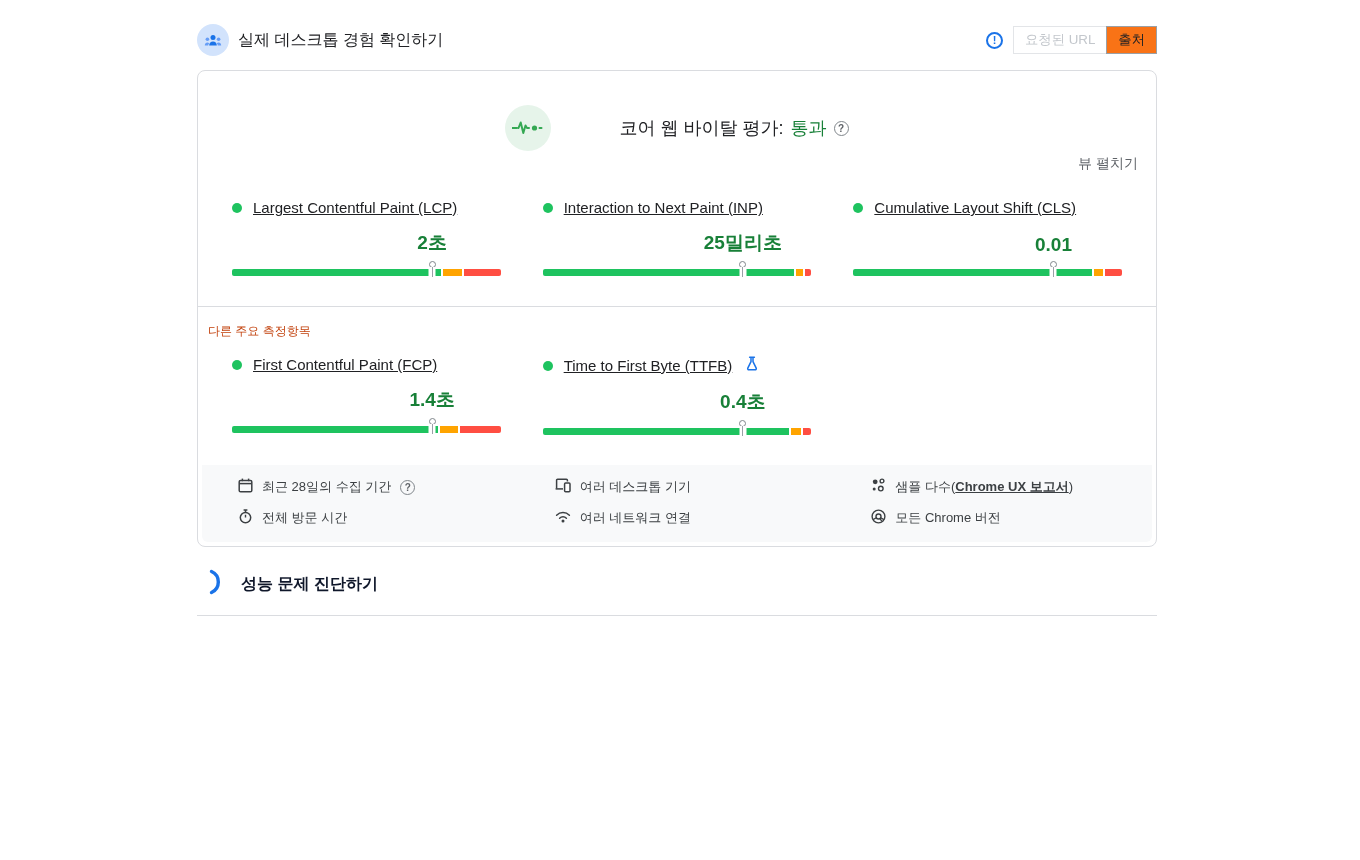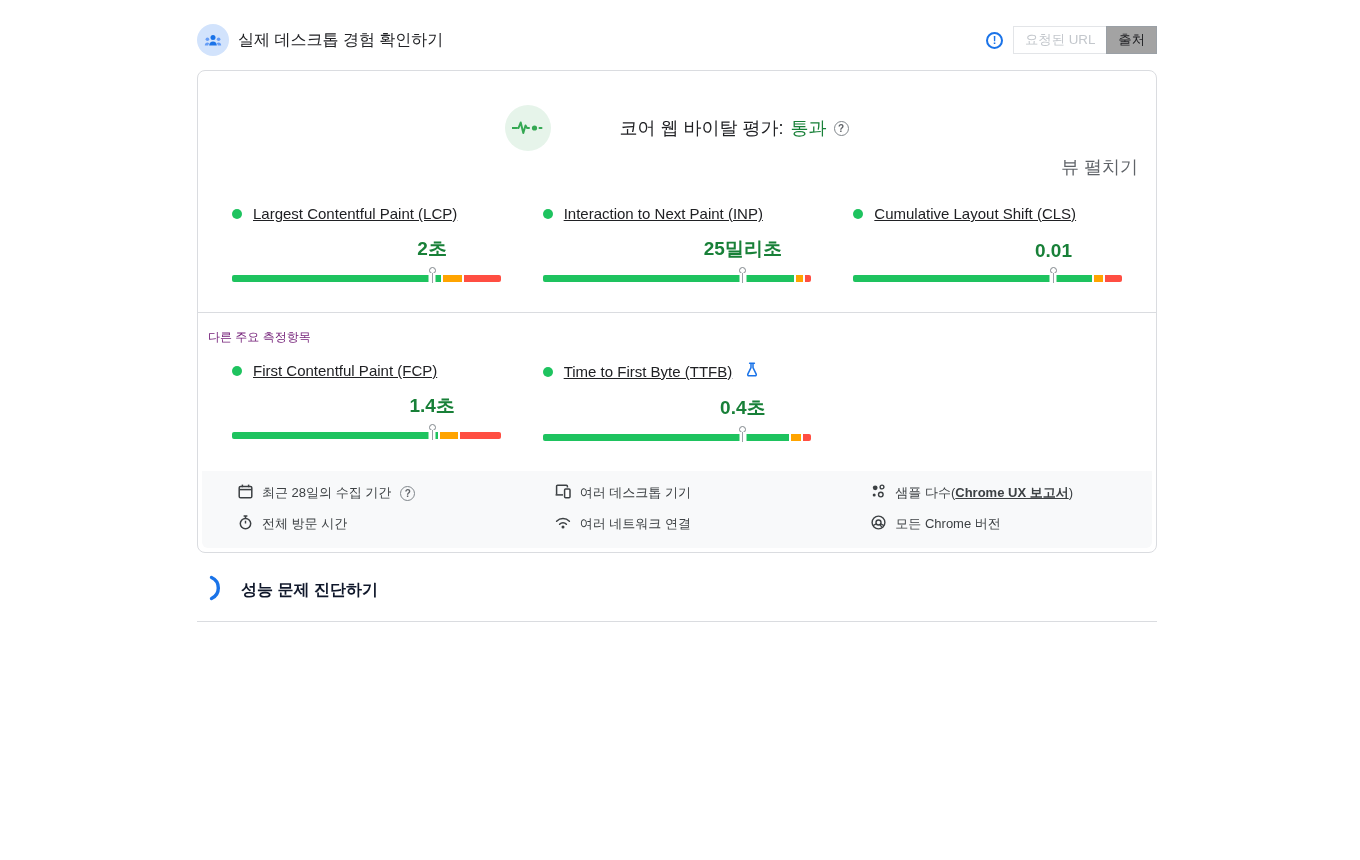--- a/index.html
+++ b/index.html
@@ -18,32 +18,32 @@
   
   .section-header { display:flex; align-items:center; justify-content:space-between; margin-top:24px; }
   .sh-left { display:flex; align-items:center; gap:9px; }
   .users-circle { width:32px; height:32px; border-radius:50%; background:#d2e3fc; display:flex; align-items:center; justify-content:center; }
   .section-title { font-size:16px; font-weight:500; color:#202124; }
   .sh-right { display:flex; align-items:center; gap:10px; }
   .info-badge { width:17px; height:17px; border-radius:50%; border:2px solid #1a73e8; color:#1a73e8;
     font-size:11px; font-weight:700; display:flex; align-items:center; justify-content:center; cursor:pointer; }
   .segmented { display:flex; font-size:13px; }
   .seg-btn { padding:4px 11px; border:1px solid #e3e5e8; background:#fff; color:#c3c7cc; cursor:pointer; }
-  .seg-btn.active { border:1px solid #9aa0a6; background:#a3a3a3; color:#202124; font-weight:500; margin-left:-1px; }
+  .seg-btn.active { border:1px solid #9aa0a6; background:#f97316; color:#202124; font-weight:500; margin-left:-1px; }
 
   
   .card { margin-top:14px; border:1px solid #dadce0; border-radius:8px; background:#fff; padding-top:34px; overflow:hidden; }
   .cwv-header { display:flex; align-items:center; justify-content:center; gap:24px; }
   .pulse-circle { width:46px; height:46px; border-radius:50%; background:#e6f4ea; display:flex; align-items:center; justify-content:center; }
   .cwv-title { font-size:18px; font-weight:500; color:#202124; display:flex; align-items:center; gap:7px;margin-left:44px; }
   .cwv-pass { color:#188038; font-weight:500; }
   .help-badge { width:15px; height:15px; border-radius:50%; border:1.5px solid #80868b; color:#5f6368;
     font-size:10px; font-weight:700; display:flex; align-items:center; justify-content:center; cursor:pointer; }
   .expand-row { display:flex; justify-content:flex-end; padding-right:18px; margin-top:4px; }
-  .expand-btn { font-size:18px; color:#5f6368; cursor:pointer; }
+  .expand-btn { font-size:14px; color:#5f6368; cursor:pointer; }
 
   .metrics-row { display:grid; grid-template-columns:1fr 1fr 1fr; column-gap:42px; padding:0 34px; margin-top:26px; }
   .metric { position:relative; }
   .metric-head { display:flex; align-items:center; gap:11px; }
   .dot { width:10px; height:10px; border-radius:50%; background:#1ec35f; flex:none; }
   .metric-link { font-size:15px; color:#202124; text-decoration:underline; cursor:pointer; white-space:nowrap; }
   .flask { margin-left:2px; flex:none; cursor:pointer; }
   .value-row { position:relative; height:32px; margin-top:8px; }
   .metric-value { position:absolute; transform:translateX(-50%); bottom:0; font-size:19px; font-weight:700; color:#188038; white-space:nowrap; }
   .bar { position:relative; display:flex; gap:2px; height:7px; margin-top:13px; }
@@ -51,21 +51,21 @@
   .seg-good { background:#1ec35f; border-radius:2px 0 0 2px; }
   .seg-ni { background:#ffa400; }
   .seg-poor { background:#ff4e42; border-radius:0 2px 2px 0; }
   .marker { position:absolute; top:-8px; left:74.5%; width:7px; height:16px; transform:translateX(-50%); }
   .marker::before { content:""; position:absolute; top:0; left:50%; transform:translateX(-50%);
     width:5px; height:5px; border-radius:50%; background:#fff; border:1px solid #80868b; }
   .marker::after { content:""; position:absolute; top:6px; left:0; width:7px; height:10px; background:#fff; }
   .marker .stem { position:absolute; top:6px; left:50%; transform:translateX(-50%); width:1px; height:10px; background:#9aa0a6; z-index:1; }
 
   .card-divider { border-top:1px solid #dadce0; margin-top:30px; }
-  .other-label { font-size:12px; color:#701a75; padding:16px 0 0 10px; }
+  .other-label { font-size:12px; color:#c2410c; padding:16px 0 0 10px; }
   .metrics-row.secondary { margin-top:16px; }
 
   
   .footer-panel { margin:30px 4px 4px; background:#f8f9fa; border-radius:0 0 6px 6px;
     display:grid; grid-template-columns:1fr 1fr 1fr; padding:13px 0 15px; }
   .fcol { padding-left:36px; display:flex; flex-direction:column; gap:13px; }
   .fitem { display:flex; align-items:center; gap:9px; font-size:13px; color:#3c4043; }
   .fitem svg { flex:none; }
   .flink { color:#3c4043; text-decoration:underline; cursor:pointer;font-weight:bold; }
 

